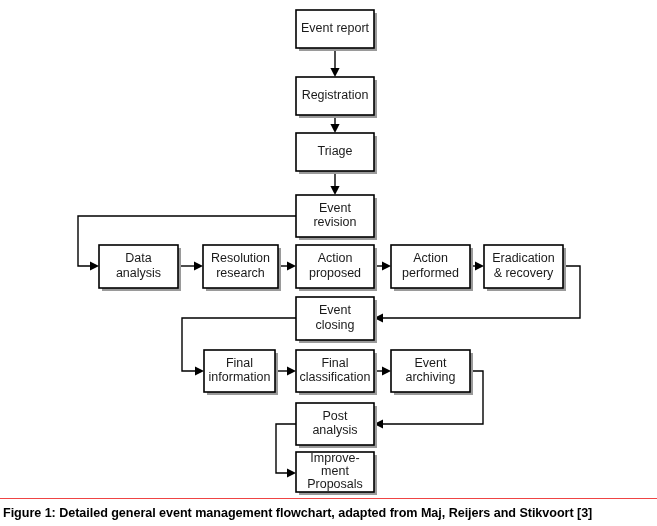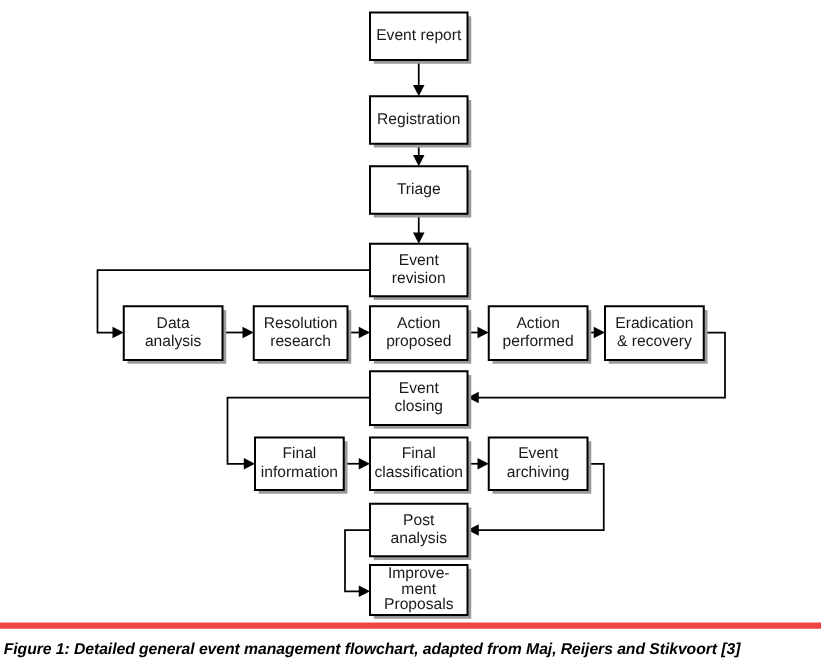--- a/index.html
+++ b/index.html
@@ -46,25 +46,24 @@
   }
   .edge-arrow {
     fill: #000000;
   }
   .caption-bar {
     position: absolute;
     left: 0;
     top: 498px;
     width: 657px;
     height: 28px;
-    border-top: 5px solid #ef4444;
+    border-top: 1px solid #ef4444;
     box-sizing: border-box;
     display: flex;
-    align-items: flex-end;
-    font-style: italic;
+    align-items: center;
   }
   .caption-text {
     font-family: "Liberation Sans", sans-serif;
     font-size: 12.6px;
     font-weight: bold;
     color: #000000;
     padding-left: 3px;
     letter-spacing: -0.05px;
     white-space: nowrap;
   }

